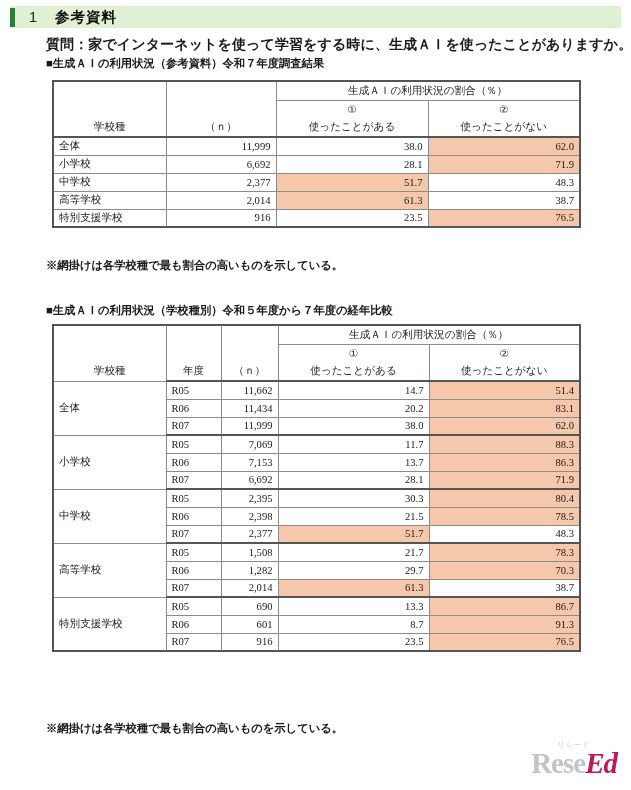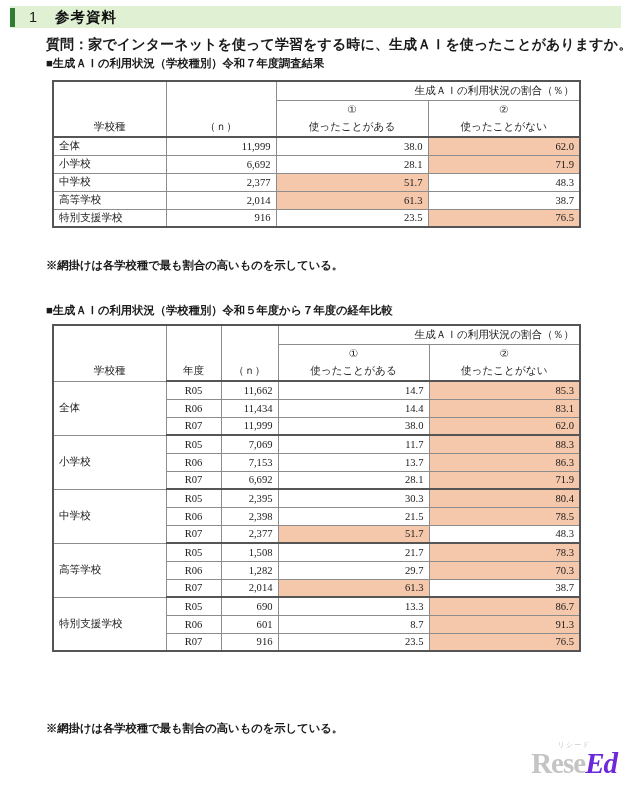--- a/index.html
+++ b/index.html
@@ -99,29 +99,29 @@
   .outer-bot   { border-bottom: 2px solid #555 !important; }
   .outer-left  { border-left: 2px solid #555 !important; }
   .outer-right { border-right: 2px solid #555 !important; }
 
   .hdr {
     text-align: center;
     font-weight: bold;
     height: 17px;
   }
   .hdr-span {
-    text-align: right;
+    text-align: center;
     font-weight: bold;
   }
   .hdr-blank { border-bottom: none !important; }
   .circ { text-align: center; font-weight: normal; }
 
   .cat { text-align: left; font-weight: bold; height: 18px; white-space: nowrap; }
   .num { text-align: right; height: 18px; font-family: "Liberation Serif", serif; }
-  .yr  { text-align: center; height: 18px; font-family: Liberation Serif, serif; }
+  .yr  { height: 18px; font-family: Liberation Serif, serif; }
   .shaded { background: #f5c7ab !important; }
 
   .catgrp {
     text-align: left;
     font-weight: bold;
     vertical-align: middle;
     white-space: nowrap;
     border-top: 2px solid #555;
     border-bottom: 2px solid #555;
   }
@@ -143,34 +143,34 @@
   }
   .logo-text {
     font-size: 29px;
     font-weight: bold;
     font-family: "Liberation Serif", serif;
     color: #cfcfcf;
     letter-spacing: -1px;
     font-style: italic;
   }
   .logo-text .a { color: #c4c4c4; font-style: normal; }
-  .logo-text .b { color: #6d28d9; }
+  .logo-text .b { color: #be185d; }
 </style>
 </head>
 <body>
 
 <div class="section-banner">
   <div class="banner-tick"></div>
   <span class="banner-num">1</span>
   <span class="banner-title">参考資料</span>
 </div>
 
 <div class="question-line">質問：家でインターネットを使って学習をする時に、生成ＡＩを使ったことがありますか。</div>
 
-<div class="table-caption" id="caption-1">■生成ＡＩの利用状況（学校種別）令和７年度調査結果</div>
+<div class="table-caption" id="caption-1">■生成ＡＩの利用状況（参考資料）令和７年度調査結果</div>
 
 <table class="survey" id="table-1">
   <colgroup>
     <col style="width:113px">
     <col style="width:110px">
     <col style="width:152px">
     <col style="width:152px">
   </colgroup>
   <thead>
     <tr>
@@ -258,26 +258,26 @@
       <td class="hdr" style="border-top:none;height:20px">使ったことがある</td>
       <td class="hdr outer-right" style="border-top:none;height:20px">使ったことがない</td>
     </tr>
   </thead>
   <tbody>
       <tr>
         <td class="catgrp outer-left" rowspan="3">全体</td>
         <td class="yr grp-top" style="border-top: 2px solid rgb(85, 85, 85);">R05</td>
         <td class="num grp-top" style="border-top: 2px solid rgb(85, 85, 85);">11,662</td>
         <td class="num grp-top" style="border-top: 2px solid rgb(85, 85, 85);">14.7</td>
-        <td class="num outer-right shaded grp-top" style="border-top: 2px solid rgb(85, 85, 85);">85.3</td>
+        <td class="num outer-right shaded grp-top" style="border-top: 2px solid rgb(85, 85, 85);">51.4</td>
       </tr>
       <tr>
         <td class="yr">R06</td>
         <td class="num">11,434</td>
-        <td class="num">14.4</td>
+        <td class="num">20.2</td>
         <td class="num outer-right shaded">83.1</td>
       </tr>
       <tr>
         <td class="yr" style="border-bottom: 2px solid rgb(85, 85, 85);">R07</td>
         <td class="num" style="border-bottom: 2px solid rgb(85, 85, 85);">11,999</td>
         <td class="num" style="border-bottom: 2px solid rgb(85, 85, 85);">38.0</td>
         <td class="num outer-right shaded" style="border-bottom: 2px solid rgb(85, 85, 85);">62.0</td>
       </tr>
       <tr>
         <td class="catgrp outer-left" rowspan="3">小学校</td>

